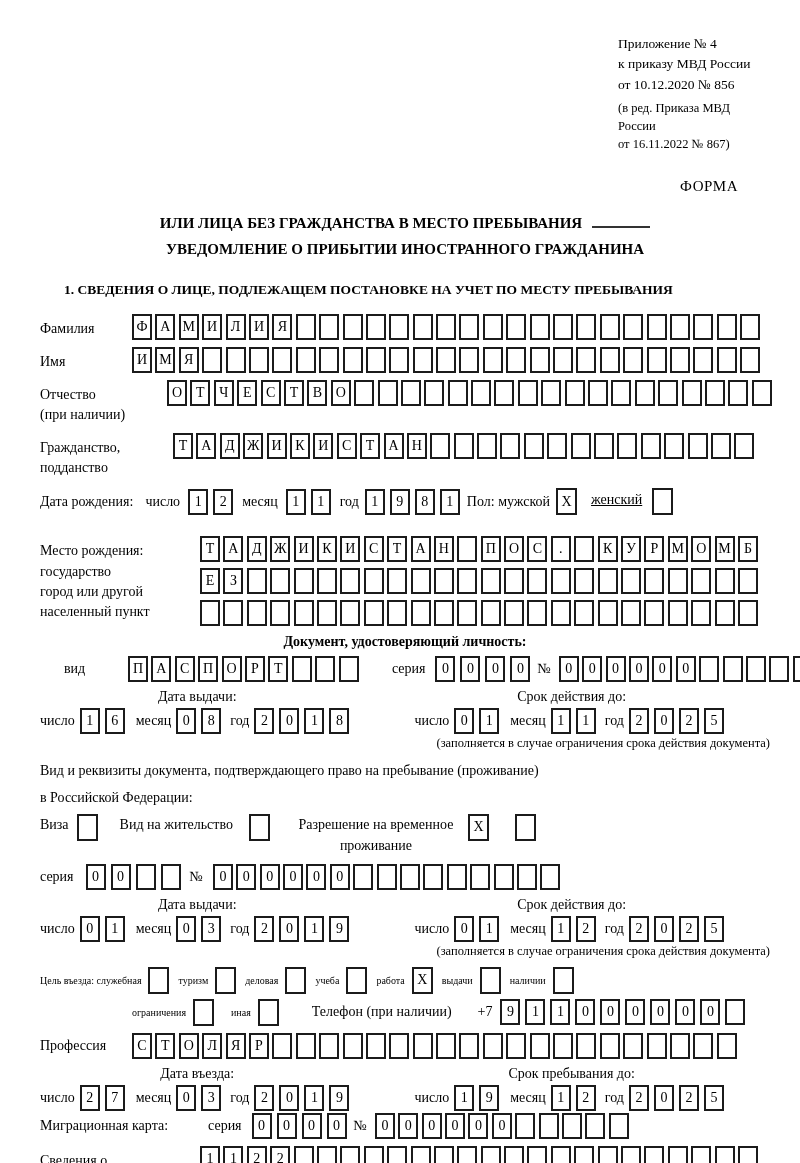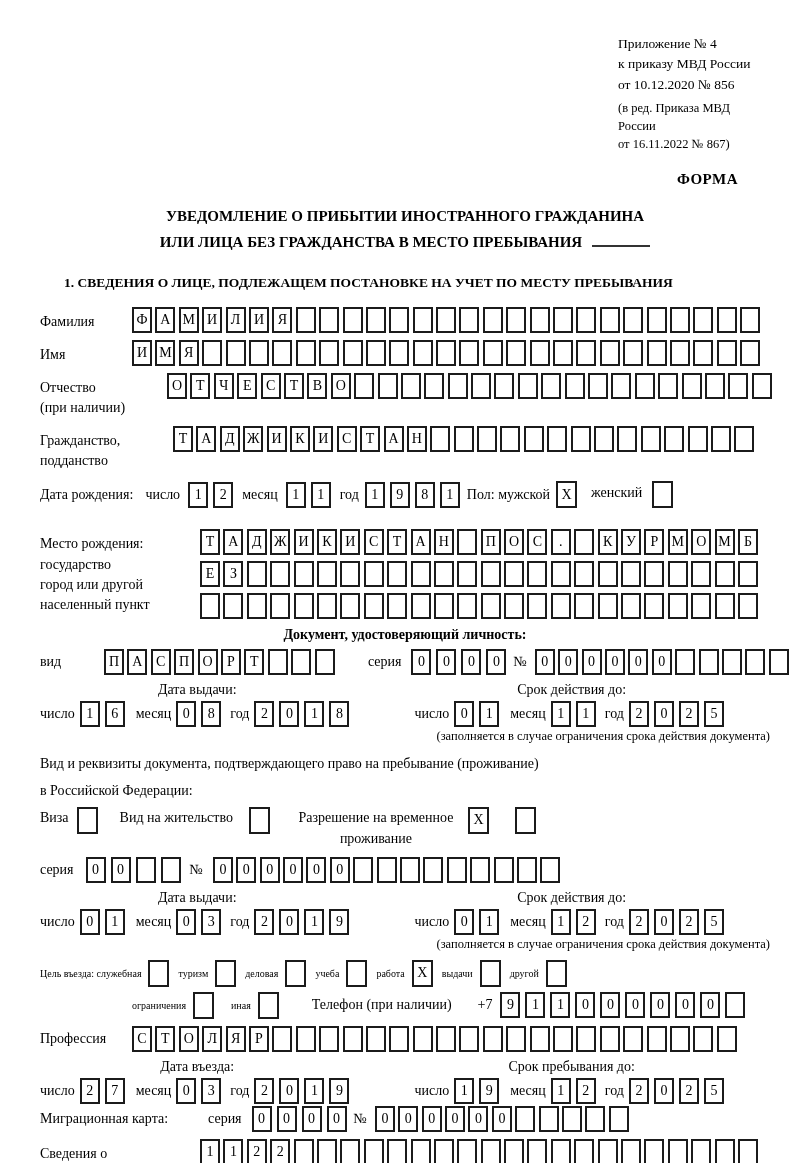--- a/index.html
+++ b/index.html
@@ -2,22 +2,22 @@
 <html><head>
 <meta charset="utf-8">
 <style>
   * { margin:0; padding:0; box-sizing:border-box; }
   html,body { width:800px; background:#fff; color:#000;
     font-family:"Liberation Serif","DejaVu Serif",serif; }
   body { height:1163px; padding:34px 30px 20px 40px; overflow:hidden; }
 
   .hdr-block { margin-left:578px; font-size:13.5px; line-height:1.5; }
   .hdr-block .ed { font-size:12.5px; margin-top:4px; line-height:1.45; }
-  .forma { text-align:right; padding-right:32px; font-weight:bold; font-size:15px;
-    margin-top:18px; letter-spacing:.5px; }
+  .forma { text-align:right; padding-right:32px; font-weight:normal; font-size:15px;
+    margin-top:25px; letter-spacing:.5px; }
 
   .title { text-align:center; font-weight:bold; font-size:15px; line-height:1.7;
     margin-top:16px; }
   .title-underline { display:inline-block; width:58px; border-bottom:2px solid #333;
     margin-left:10px; vertical-align:baseline; }
 
   .sec-heading { font-weight:bold; font-size:13.5px; margin:20px 0 16px 24px; }
 
   .row { display:flex; align-items:flex-start; margin-bottom:7px; }
   .lbl { font-size:14px; line-height:1.45; flex:none; padding-top:5px; }
@@ -60,22 +60,22 @@
   <div>к приказу МВД России</div>
   <div>от 10.12.2020 № 856</div>
   <div class="ed">
     <div>(в ред. Приказа МВД России</div>
     <div>от 16.11.2022 № 867)</div>
   </div>
 </div>
 <div class="forma">ФОРМА</div>
 
 <div class="title">
+  <div><span>ИЛИ ЛИЦА БЕЗ ГРАЖДАНСТВА В МЕСТО ПРЕБЫВАНИЯ</span><span class="title-underline"></span></div>
   <div>УВЕДОМЛЕНИЕ О ПРИБЫТИИ ИНОСТРАННОГО ГРАЖДАНИНА</div>
-  <div><span>ИЛИ ЛИЦА БЕЗ ГРАЖДАНСТВА В МЕСТО ПРЕБЫВАНИЯ</span><span class="title-underline"></span></div>
 </div>
 
 <div class="sec-heading">1. СВЕДЕНИЯ О ЛИЦЕ, ПОДЛЕЖАЩЕМ ПОСТАНОВКЕ НА УЧЕТ ПО МЕСТУ ПРЕБЫВАНИЯ</div>
 
 <div class="row">
   <span class="lbl w92">Фамилия</span>
   <span class="cells">
       <span class="cell">Ф</span>
       <span class="cell">А</span>
       <span class="cell">М</span>
@@ -222,21 +222,21 @@
     </span>
   <span class="inline-lbl" style="padding-top:0; margin:0 6px 0 4px;">год</span>
   <span class="cells dcells">
       <span class="cell">1</span>
       <span class="cell">9</span>
       <span class="cell">8</span>
       <span class="cell">1</span>
     </span>
   <span class="inline-lbl" style="padding-top:0; margin:0 6px 0 2px;">Пол: мужской</span>
   <span class="chk">X</span>
-  <span class="inline-lbl" style="padding-top:0; margin:0 10px 4px 14px;">женский</span>
+  <span class="inline-lbl" style="padding-top:0; margin:0 10px 4px 14px;text-decoration:underline;">женский</span>
   <span class="chk"></span>
 </div>
 
 <div class="row" style="margin-top:21px; margin-bottom:2px;">
   <span class="lbl w160">
     <span>Место рождения:</span><br>
     <span>государство</span><br>
     <span>город или другой</span><br>
     <span>населенный пункт</span>
   </span>
@@ -317,21 +317,21 @@
         <span class="cell"></span>
         <span class="cell"></span>
         <span class="cell"></span>
         <span class="cell"></span>
       </span>
   </span>
 </div>
 
 <div class="center-bold">Документ, удостоверяющий личность:</div>
 
-<div class="row" style="align-items:center;">
+<div class="row" style="align-items:center;margin-left:24px;">
   <span class="inline-lbl" style="padding-top:0; width:64px;">вид</span>
   <span class="cells">
       <span class="cell">П</span>
       <span class="cell">А</span>
       <span class="cell">С</span>
       <span class="cell">П</span>
       <span class="cell">О</span>
       <span class="cell">Р</span>
       <span class="cell">Т</span>
       <span class="cell"></span>
@@ -525,21 +525,21 @@
   </span>
   <span class="purpose-item">
     <span class="plabel">работа</span>
     <span class="chk">X</span>
   </span>
   <span class="purpose-item">
     <span class="plabel">выдачи</span>
     <span class="chk"></span>
   </span>
   <span class="purpose-item" style="margin-right:0;">
-    <span class="plabel">другой</span>
+    <span class="plabel">наличии</span>
     <span class="chk"></span>
   </span>
 </div>
 
 <div class="row" style="align-items:center; margin-left:92px;">
   <span class="purpose-item">
     <span class="plabel">ограничения</span>
     <span class="chk"></span>
   </span>
   <span class="purpose-item" style="margin-left:8px;">

